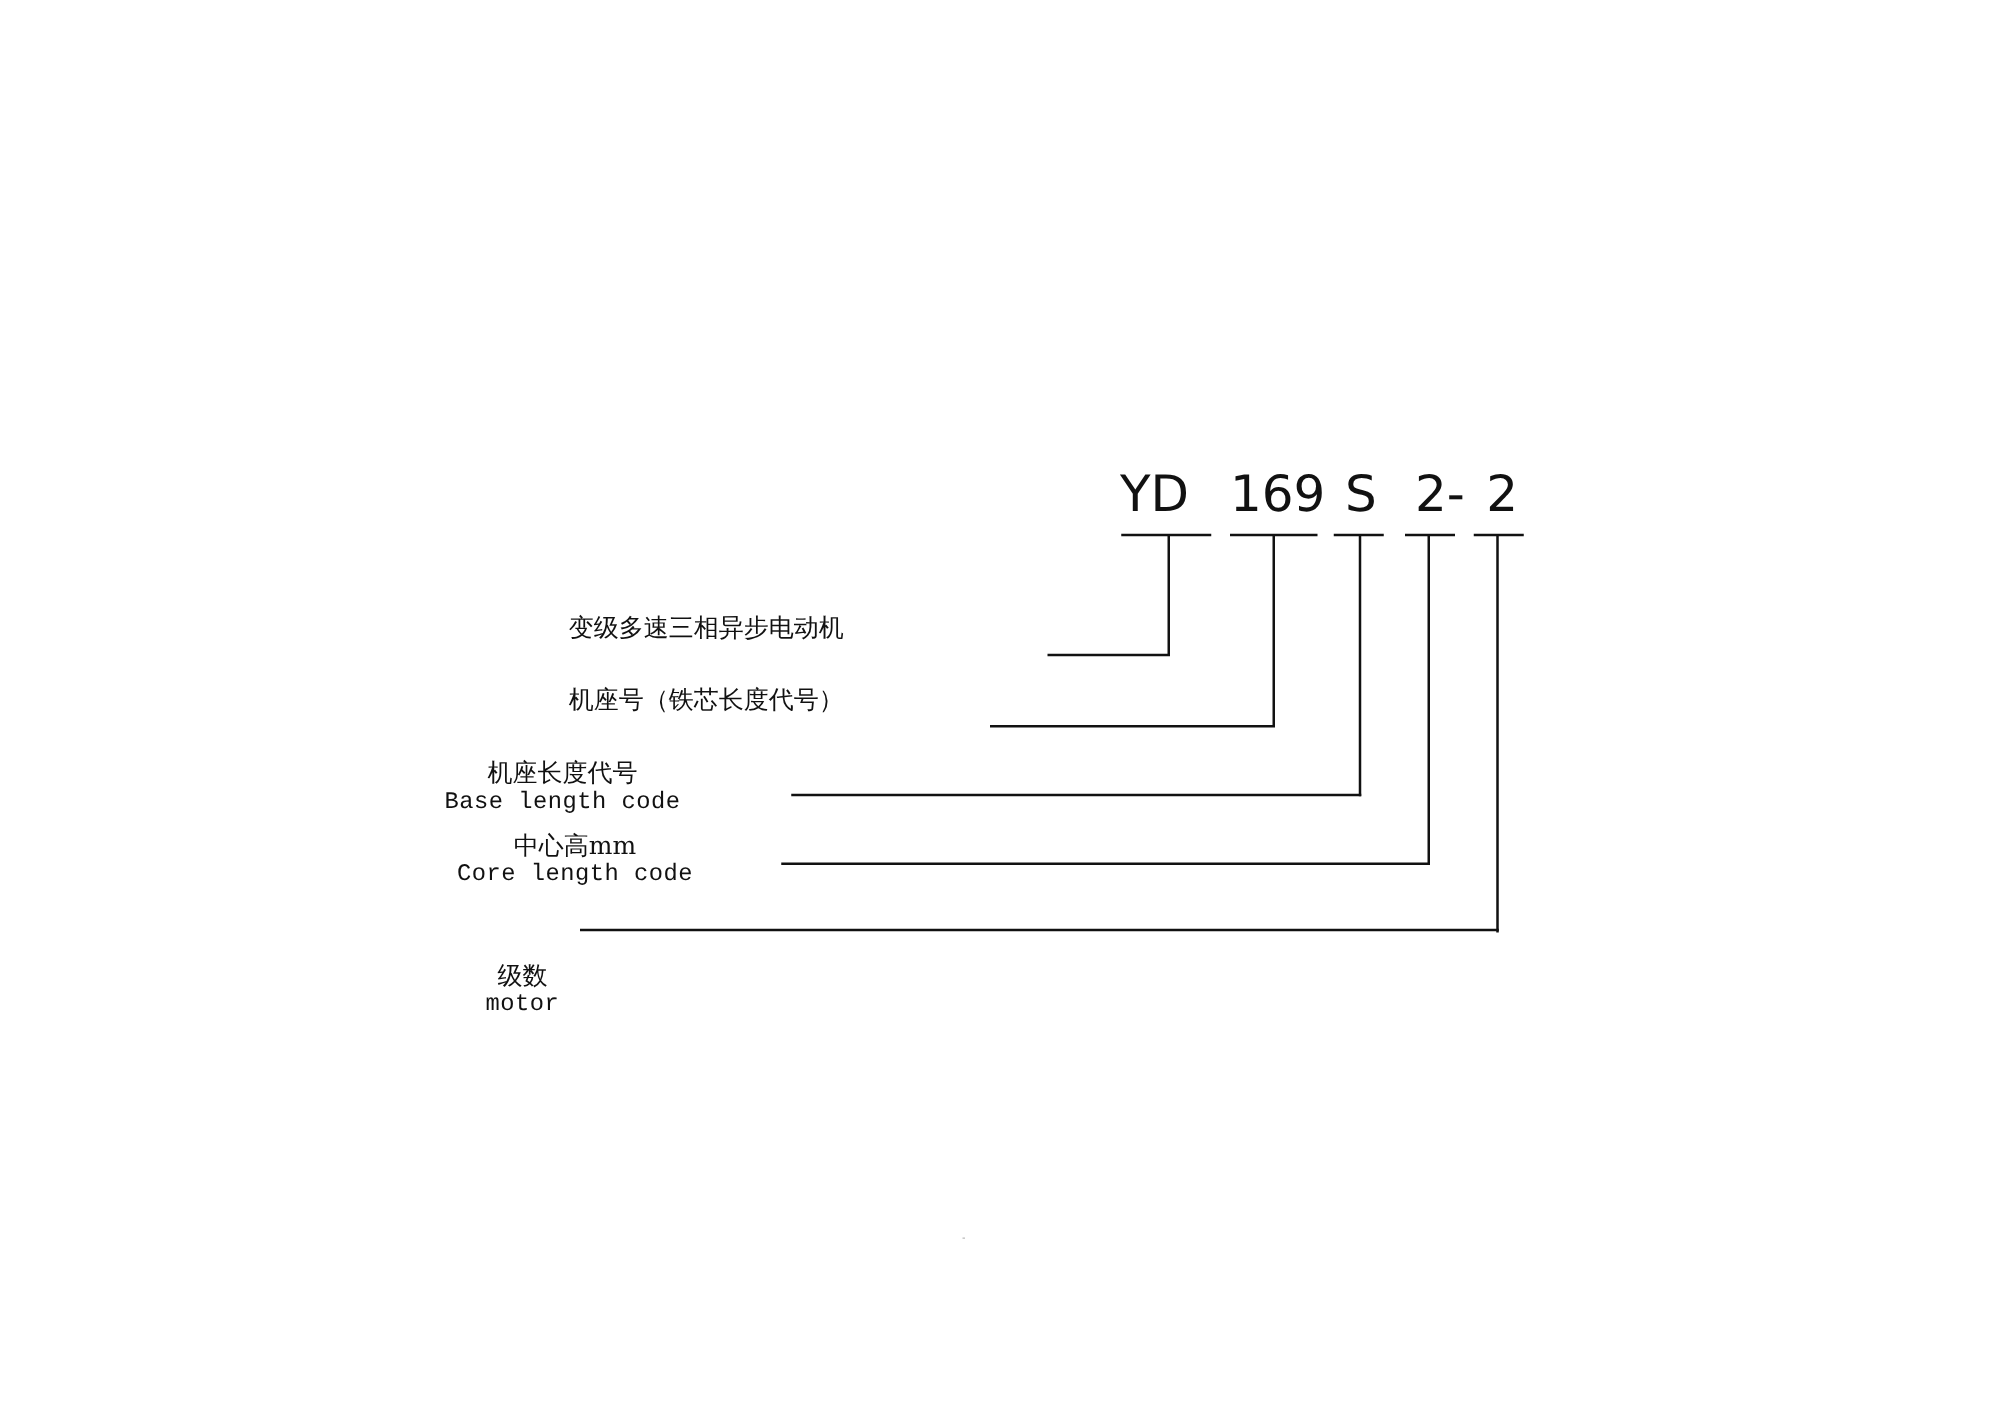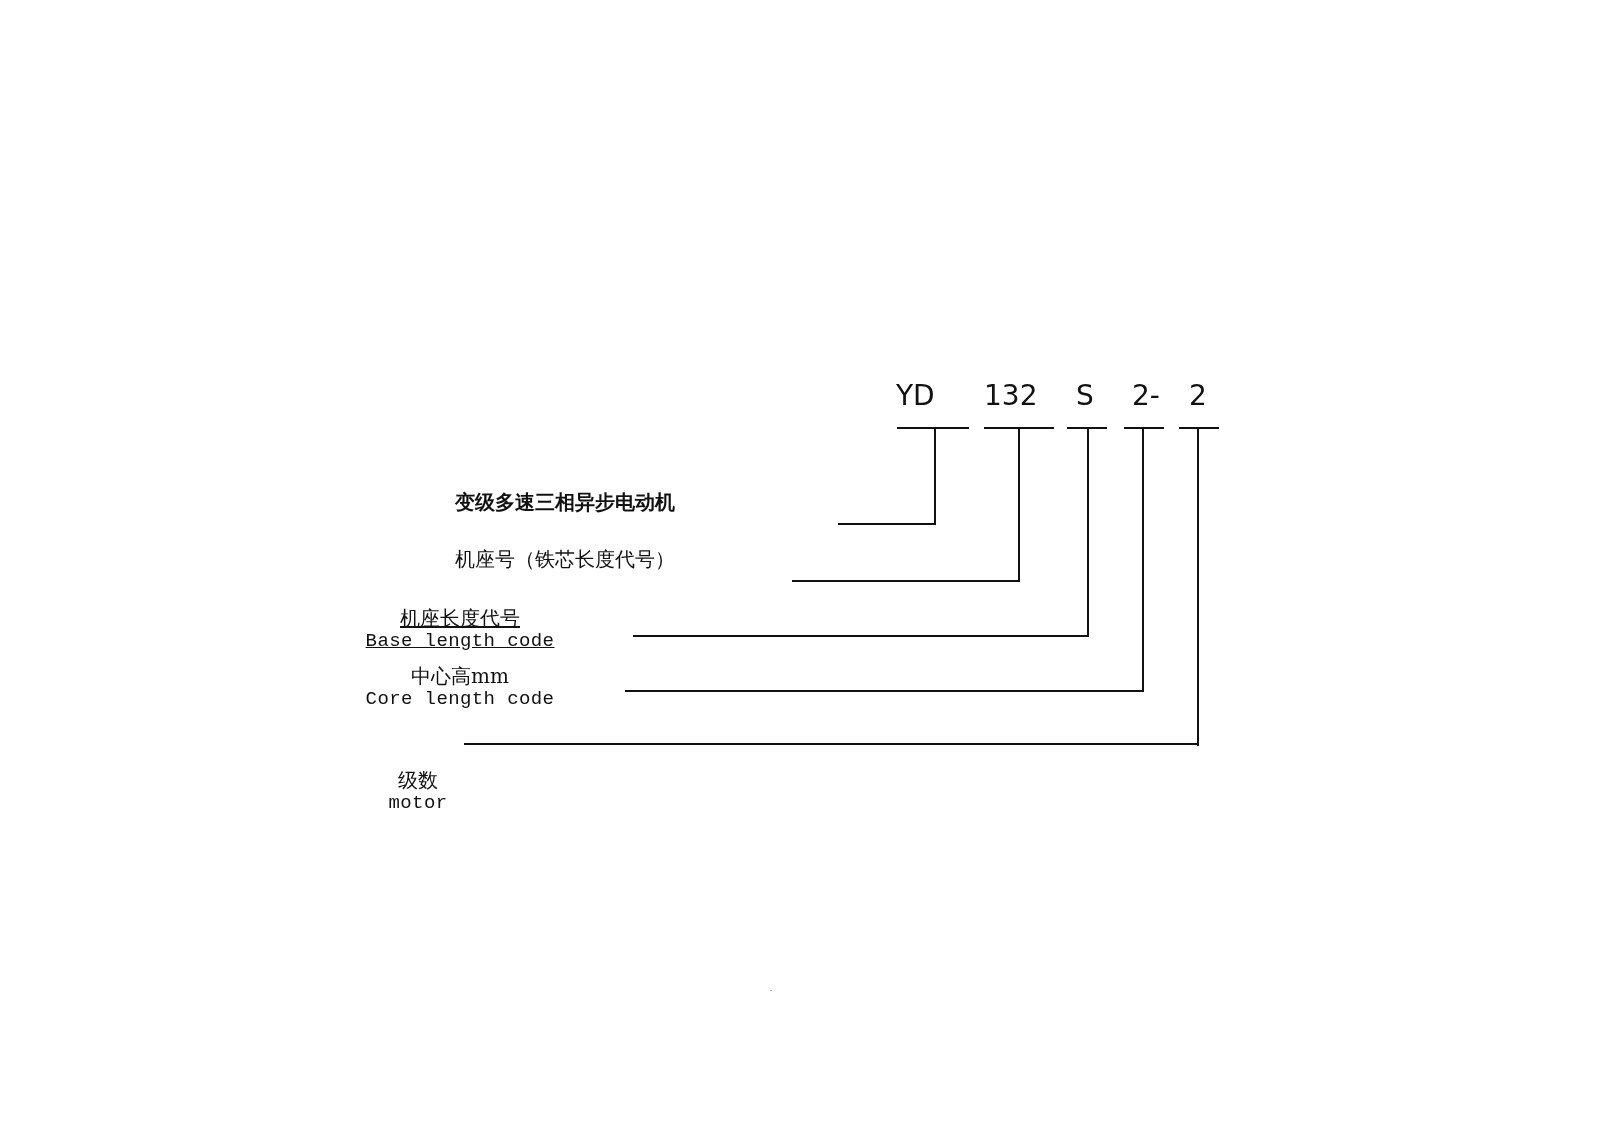--- a/index.html
+++ b/index.html
@@ -1,30 +1,30 @@
 <!DOCTYPE html>
 <html><head>
 <meta charset="utf-8">
 <style>
   html, body { margin:0; padding:0; background:#ffffff; }
   body { width:1600px; height:1132px; position:relative; overflow:hidden; font-family:"DejaVu Sans Mono", monospace; color:#111; }
-  .code { position:absolute; top:374px; font-family:"DejaVu Sans", sans-serif; font-size:28px; line-height:44px; color:#111; }
+  .code { position:absolute; top:374px; font-family:"DejaVu Sans", sans-serif; font-size:40px; line-height:44px; color:#111; }
   .uline { position:absolute; height:2px; background:#111; }
   .vline { position:absolute; width:2px; background:#111; }
   .hline { position:absolute; height:2px; background:#111; }
   .label { position:absolute; text-align:center; white-space:nowrap; }
   .zh { font-family:"DejaVu Serif", serif; font-size:20px; line-height:24px; }
   .en { font-family:"Liberation Mono", monospace; font-size:19px; line-height:22px; letter-spacing:0.4px; }
   .dot { position:absolute; left:770px; top:990px; width:2px; height:1px; background:#bbb; }
 </style>
 </head>
 <body>
 
 <div class="code" style="left:896px;">YD</div>
-<div class="code" style="left:984px;">132</div>
+<div class="code" style="left:984px;">169</div>
 <div class="code" style="left:1076px;">S</div>
 <div class="code" style="left:1132px;">2-</div>
 <div class="code" style="left:1189px;">2</div>
 
 <div class="uline" style="left:897px; top:427px; width:72px;"></div>
 <div class="uline" style="left:984px; top:427px; width:70px;"></div>
 <div class="uline" style="left:1067px; top:427px; width:40px;"></div>
 <div class="uline" style="left:1124px; top:427px; width:40px;"></div>
 <div class="uline" style="left:1179px; top:427px; width:40px;"></div>
 
@@ -36,29 +36,29 @@
 
 <div class="vline" style="left:1087px; top:428px; height:209px;"></div>
 <div class="hline" style="left:633px; top:635px; width:456px;"></div>
 
 <div class="vline" style="left:1142px; top:428px; height:264px;"></div>
 <div class="hline" style="left:625px; top:690px; width:519px;"></div>
 
 <div class="vline" style="left:1197px; top:428px; height:318px;"></div>
 <div class="hline" style="left:464px; top:743px; width:735px;"></div>
 
-<div class="label" style="left:305px; top:490px; width:520px;font-weight:bold;">
+<div class="label" style="left:305px; top:490px; width:520px;">
   <div class="zh">变级多速三相异步电动机</div>
 </div>
 
 <div class="label" style="left:392px; top:547px; width:346px;">
   <div class="zh">机座号（铁芯长度代号）</div>
 </div>
 
-<div class="label" style="left:362px; top:606px; width:196px;text-decoration:underline;">
+<div class="label" style="left:352px; top:606px; width:196px;">
   <div class="zh">机座长度代号</div>
   <div class="en">Base length code</div>
 </div>
 
 <div class="label" style="left:362px; top:664px; width:196px;">
   <div class="zh">中心高mm</div>
   <div class="en">Core length code</div>
 </div>
 
 <div class="label" style="left:378px; top:768px; width:80px;">

